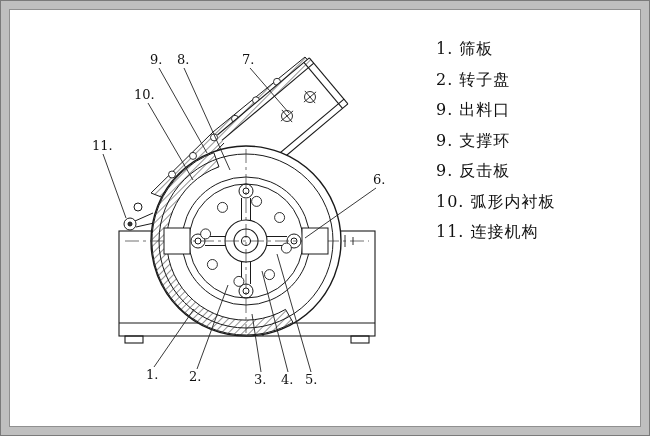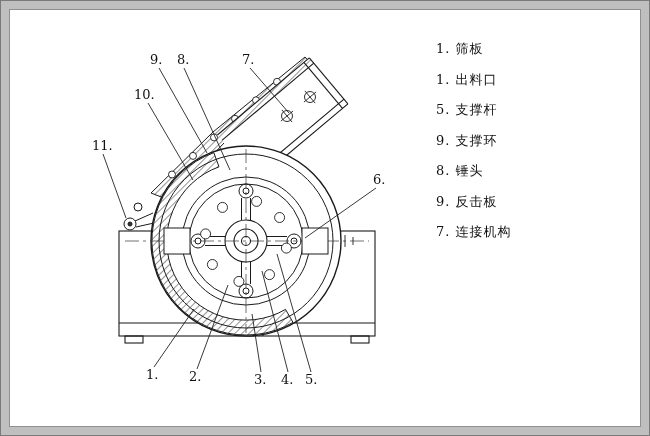--- a/index.html
+++ b/index.html
@@ -8,21 +8,21 @@
     background:#bfbfbf; border:1px solid #7a7a7a;
     font-family:"DejaVu Serif","Liberation Serif",serif;
   }
   .inner {
     position:absolute; left:8px; top:8px; right:8px; bottom:8px;
     background:#ffffff; border:1px solid #909090; overflow:hidden;
   }
   .drawing { position:absolute; left:0; top:0; }
   .legend {
     position:absolute; left:426px; top:24px; color:#111111;
-    font-size:13px; line-height:30.5px; letter-spacing:1px; white-space:nowrap;
+    font-size:16px; line-height:30.5px; letter-spacing:1px; white-space:nowrap;
   }
   .legend-item { height:30.5px; }
   svg text {
     font-family:"DejaVu Serif","Liberation Serif",serif;
     font-size:13px; fill:#111111;
   }
 </style>
 </head>
 <body>
 
@@ -163,22 +163,22 @@
         <text x="145" y="378">1.</text>
         <text x="188" y="380">2.</text>
         <text x="253" y="383">3.</text>
         <text x="280" y="383">4.</text>
         <text x="304" y="383">5.</text>
       </g>
     </svg>
 
     <div class="legend">
       <div class="legend-item">1. 筛板</div>
-      <div class="legend-item">1. 出料口</div>
-      <div class="legend-item">5. 支撑杆</div>
+      <div class="legend-item">2. 转子盘</div>
+      <div class="legend-item">9. 出料口</div>
       <div class="legend-item">9. 支撑环</div>
-      <div class="legend-item">8. 锤头</div>
       <div class="legend-item">9. 反击板</div>
-      <div class="legend-item">7. 连接机构</div>
+      <div class="legend-item">10. 弧形内衬板</div>
+      <div class="legend-item">11. 连接机构</div>
     </div>
 
   </div>
 </div>
 
 </body></html>

